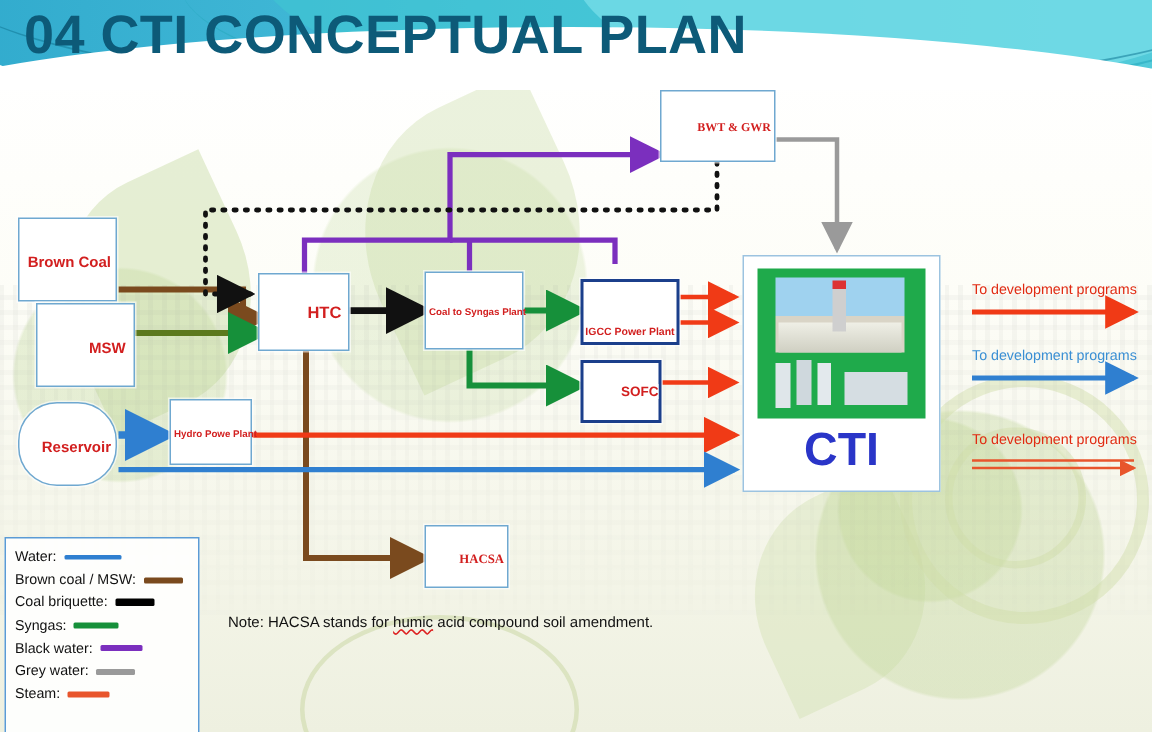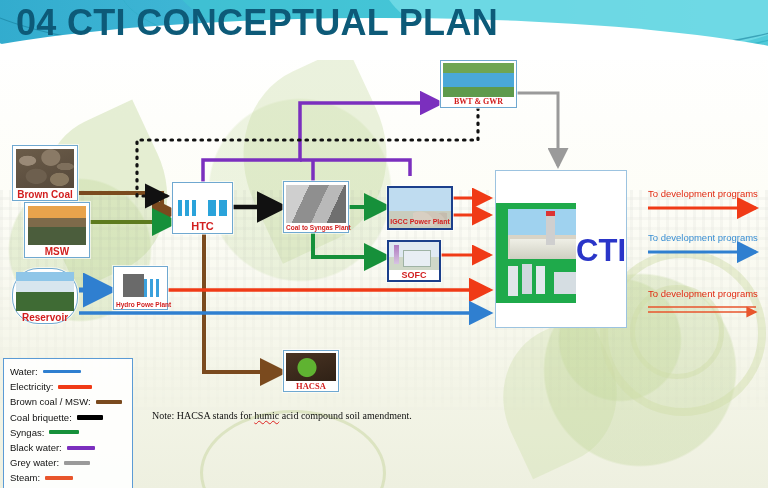--- a/index.html
+++ b/index.html
@@ -58,21 +58,21 @@
     font-size:36px;font-weight:bold;color:#0d5a78;letter-spacing:.3px;
     font-family:"Liberation Sans", sans-serif;
   }
 
   
   #flow{position:absolute;left:0;top:0;width:768px;height:488px;}
 
   
   .node{position:absolute;background:#ffffff;border:1px solid #6fa8d0;
     box-shadow:0 0 0 1px rgba(255,255,255,.6);box-sizing:border-box;
-    display:flex;flex-direction:column;align-items:center;justify-content:flex-start;}
+    display:flex;flex-direction:row;align-items:center;justify-content:flex-start;}
   .node .thumb{width:100%;flex:1 1 auto;background-size:cover;background-position:center;}
   .node .cap{font-size:8px;font-weight:bold;color:#d21f1f;line-height:10px;
     text-align:center;width:100%;white-space:nowrap;}
 
   .src{width:66px;height:56px;padding:3px 3px 0 3px;}
   .src .cap{font-size:10px;padding-top:2px;}
 
   
   .t-coal{background:
     radial-gradient(ellipse at 20% 30%, #9a8a77 0 8px, rgba(0,0,0,0) 9px),
@@ -116,21 +116,21 @@
     background:linear-gradient(180deg,#6a6a6a 0 100%);}
   .t-hydro::before{content:"";position:absolute;right:8%;top:30%;width:34%;height:56%;
     background:repeating-linear-gradient(90deg,#3aa0dc 0 3px,#ffffff 3px 6px);}
 
   .proc{padding:3px 2px 0 2px;}
   .node.blue-deep{border:2px solid #1b3f8b;}
 
   
   #cti-box{position:absolute;left:495px;top:170px;width:132px;height:158px;
     background:#ffffff;border:1px solid #9cc3e0;box-sizing:border-box;
-    display:flex;align-items:center;}
+    display:flex;flex-direction:column;align-items:center;}
   #cti-art{width:112px;height:100px;margin-top:8px;background:#1faa4b;position:relative;overflow:hidden;}
   #cti-art .pic{position:absolute;left:12px;top:6px;width:86px;height:50px;
     background:linear-gradient(180deg,#9fd2ef 0 52%, #d9d4c6 52% 100%);}
   #cti-art .pic::after{content:"";position:absolute;left:38px;top:2px;width:9px;height:34px;
     background:linear-gradient(180deg,#d33 0 16%, #cfcfcf 16% 100%);}
   #cti-art .pic::before{content:"";position:absolute;left:2px;bottom:0;width:82px;height:20px;
     background:linear-gradient(180deg,#efefe6,#cfcfc2);}
   #cti-art .plant{position:absolute;left:12px;bottom:5px;width:90px;height:34px;
     background:
       linear-gradient(180deg,#dfe6ea 0 100%) left/10px 30px no-repeat,
@@ -150,21 +150,21 @@
   #legend{position:absolute;left:3px;top:358px;width:130px;height:132px;
     background:rgba(255,255,255,.88);border:1px solid #5b9bd5;box-sizing:border-box;
     padding:5px 6px 0 6px;}
   .leg-row{display:flex;align-items:center;height:15.2px;}
   .leg-txt{font-size:9.5px;color:#111;white-space:nowrap;font-family:"Liberation Sans", sans-serif;}
   .leg-swatch{height:3px;width:38px;margin-left:5px;border-radius:1px;}
   .leg-row.thick .leg-swatch{height:4px;}
 
   
   #note{position:absolute;left:152px;top:410px;font-size:10px;color:#111;
-    font-family:Liberation Serif, serif;}
+    font-family:Liberation Sans, sans-serif;}
   #note .ul{text-decoration:underline;text-decoration-color:#d22;text-decoration-style:wavy;}
   #footer{position:absolute;left:150px;top:452px;width:612px;text-align:center;
     font-family:"Liberation Serif", serif;font-size:19px;font-weight:bold;color:#111;}
 </style>
 </head>
 <body>
 
 <div id="slide">
 
   <div class="bg-layer">
@@ -318,24 +318,20 @@
   <div class="dev-label dev-red" style="left:648px;top:188px;">To development  programs</div>
   <div class="dev-label dev-blue" style="left:648px;top:232px;">To development  programs</div>
   <div class="dev-label dev-red" style="left:648px;top:288px;">To development  programs</div>
 
   <div id="legend">
     <div class="leg-row">
       <span class="leg-txt">Water:</span>
       <span class="leg-swatch" style="background:#2f7fd0;height:3px;"></span>
     </div>
     <div class="leg-row thick">
-      <span class="leg-txt">Electricity:</span>
-      <span class="leg-swatch" style="background:#f03a16;width:34px;"></span>
-    </div>
-    <div class="leg-row thick">
       <span class="leg-txt">Brown coal / MSW:</span>
       <span class="leg-swatch" style="background:#7a4a1e;width:26px;"></span>
     </div>
     <div class="leg-row thick">
       <span class="leg-txt">Coal briquette:</span>
       <span class="leg-swatch" style="background:#000000;width:26px;height:5px;"></span>
     </div>
     <div class="leg-row thick">
       <span class="leg-txt">Syngas:</span>
       <span class="leg-swatch" style="background:#16903a;width:30px;"></span>

